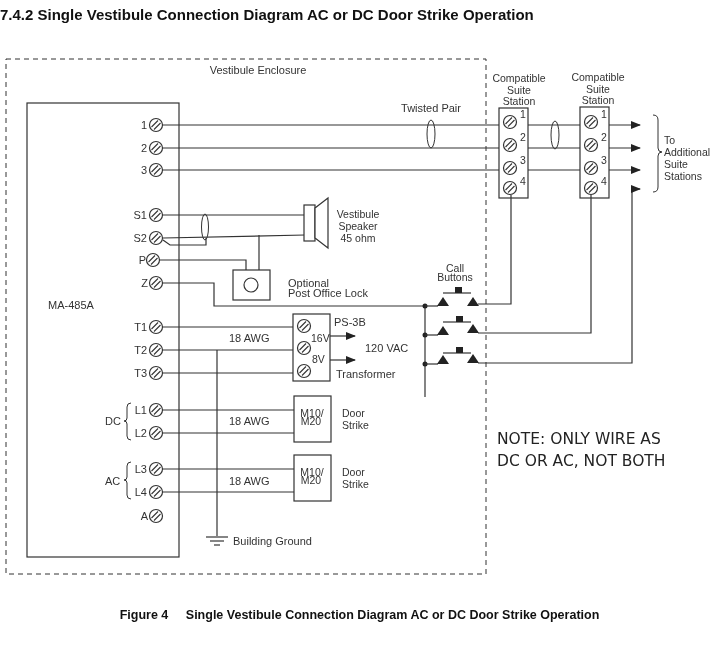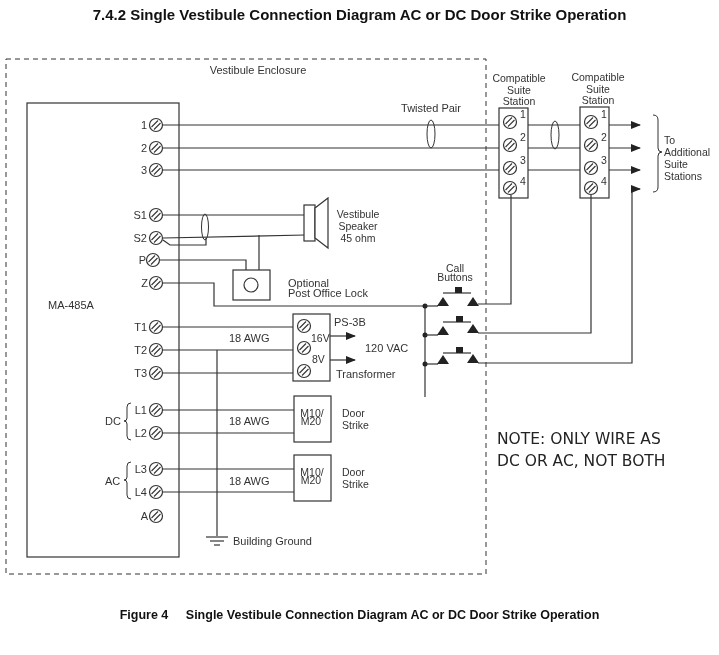--- a/index.html
+++ b/index.html
@@ -1,17 +1,17 @@
 <!DOCTYPE html>
 <html><head>
 <meta charset="utf-8">
 <style>
   html, body { margin: 0; padding: 0; background: #ffffff; }
   body { width: 719px; height: 655px; position: relative; overflow: hidden; font-family: "Liberation Sans", sans-serif; color: #222; }
-  .title { position: absolute; left: 0; top: 6px; width: 719px; text-align: center; font-weight: bold; font-size: 15px; color: #111; }
+  .title { position: absolute; left: 0; top: 6px; width: 719px; text-align: left; font-weight: bold; font-size: 15px; color: #111; }
   .caption { position: absolute; left: 0; top: 608px; width: 719px; text-align: center; font-weight: bold; font-size: 12.5px; color: #111; }
   .caption .fig { margin-right: 14px; }
   svg { position: absolute; left: 0; top: 0; }
   svg text { font-family: "Liberation Sans", sans-serif; fill: #333; }
   .t11 { font-size: 11px; }
   .t10 { font-size: 10.5px; }
   .note { font-family: "DejaVu Sans", sans-serif; font-size: 15.5px; fill: #222; }
 </style>
 </head>
 <body>

